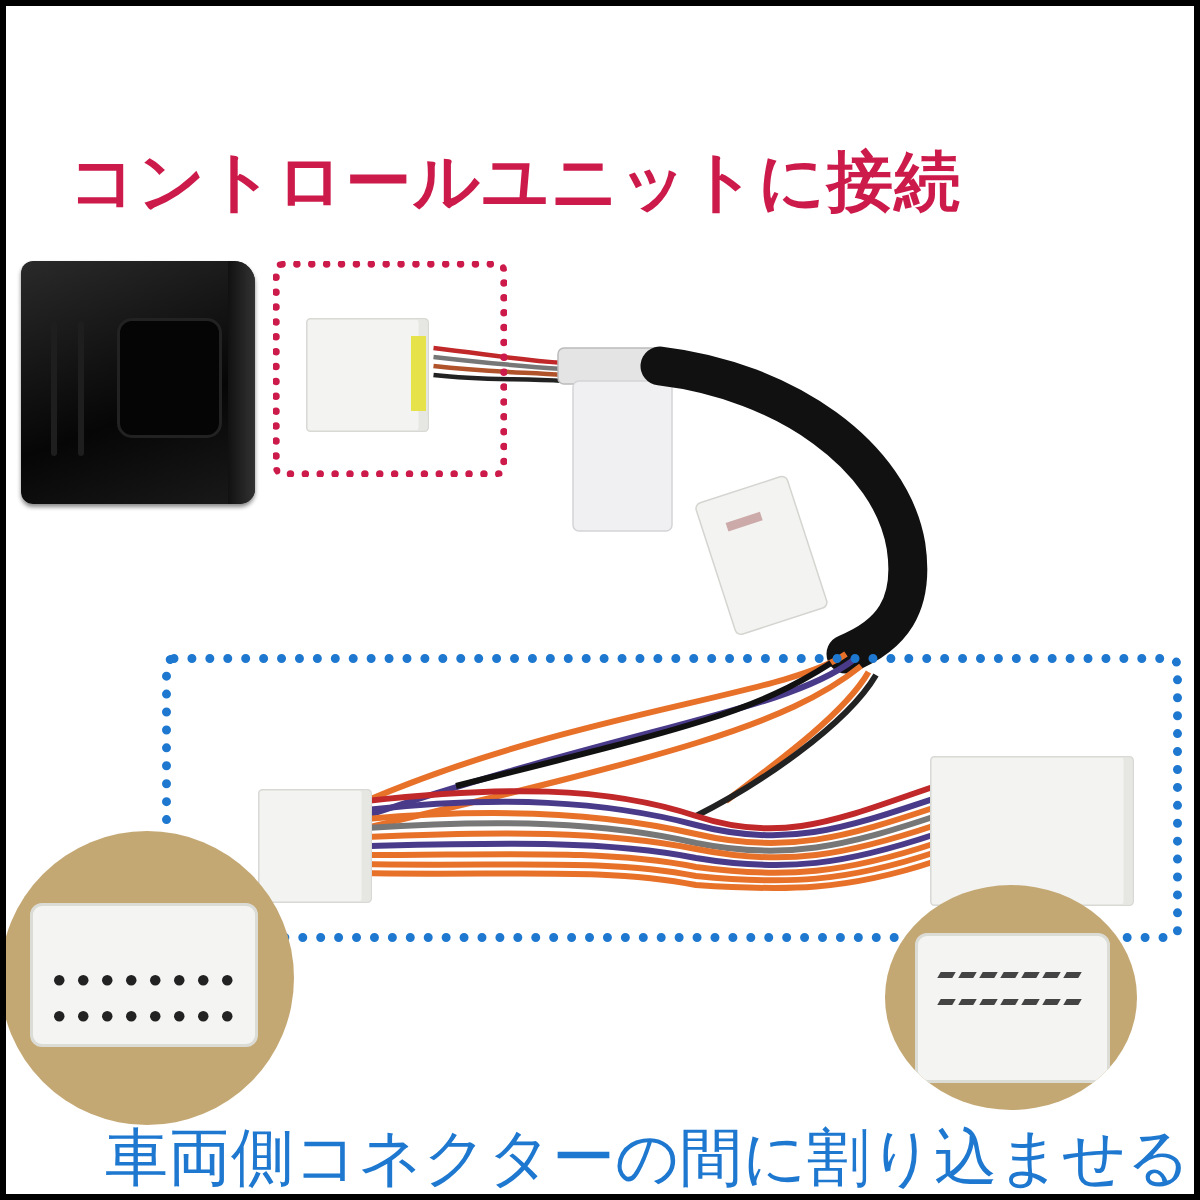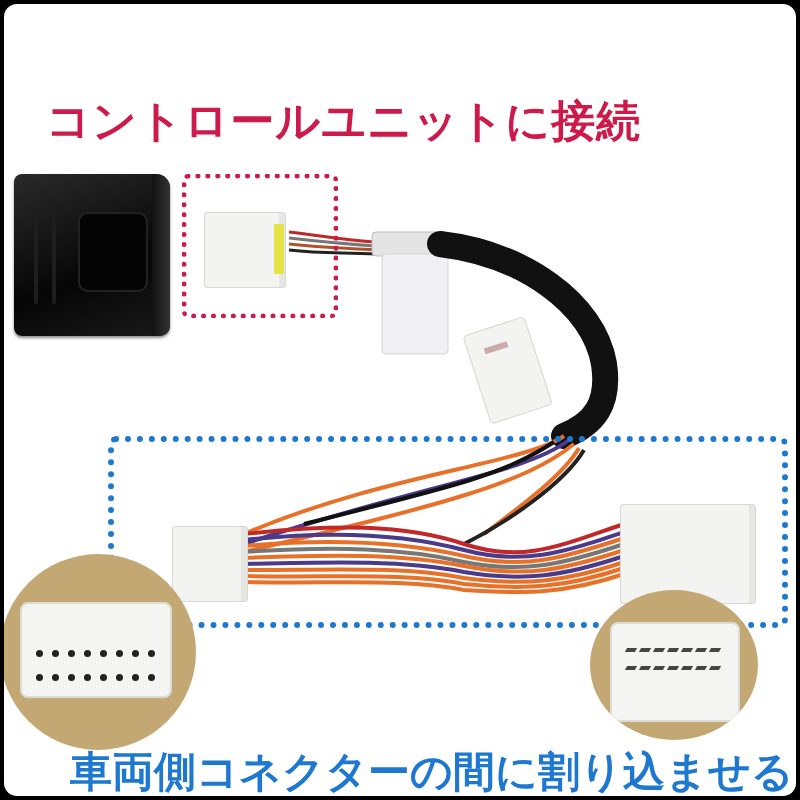--- a/index.html
+++ b/index.html
@@ -1,19 +1,19 @@
 <!DOCTYPE html>
 <html><head>
 <meta charset="utf-8">
 <style>
   html, body { margin:0; padding:0; background:#000; }
   body { width:800px; height:800px; position:relative; overflow:hidden; font-family:"DejaVu Sans", sans-serif; }
-  .frame { position:absolute; left:4px; top:4px; width:792px; height:792px; background:#fff; overflow:hidden;border-radius:13px; }
+  .frame { position:absolute; left:4px; top:4px; width:792px; height:792px; background:#fff; overflow:hidden; }
   .title-top { position:absolute; left:42px; top:88px; font-size:44px; font-weight:bold; color:#cc1a4a; letter-spacing:1px; white-space:nowrap; }
-  .title-bottom { position:absolute; left:66px; top:740px; font-size:42px; font-weight:bold; color:#1e78d0; letter-spacing:0px; white-space:nowrap; }
+  .title-bottom { position:absolute; left:66px; top:740px; font-size:42px; font-weight:normal; color:#1e78d0; letter-spacing:0px; white-space:nowrap; }
   .unit-label { position:absolute; left:36px; top:345px; width:212px; height:34px; background:#cc1a4a; color:#fff; font-size:20px; font-weight:bold; line-height:34px; text-align:center; white-space:nowrap; }
   .pink-box { position:absolute; left:178px; top:170px; width:146px; height:134px; border:5px dotted #cc1a4a; border-radius:6px; }
   .blue-box { position:absolute; left:104px; top:432px; width:668px; height:180px; border:6px dotted #1e78d0; border-radius:8px; }
   .unit { position:absolute; left:10px; top:170px; width:156px; height:162px; background:linear-gradient(160deg,#2a2a2a,#060606 60%,#1a1a1a); border-radius:8px 14px 10px 8px; box-shadow:0 2px 3px #888; }
   .unit .pad { position:absolute; left:64px; top:38px; width:66px; height:76px; border:2px solid #222; border-radius:10px; background:#050505; }
   .unit .slot { position:absolute; top:40px; width:4px; height:90px; background:#1e1e1e; border-radius:2px; }
   .unit .edge { position:absolute; right:0; top:0; width:18px; height:162px; background:linear-gradient(90deg,#111,#333); border-radius:0 14px 10px 0; }
   .conn { position:absolute; background:#f3f3f1; border:1px solid #d8d8d4; border-radius:3px; box-shadow: inset -6px 0 0 #e6e6e2; }
   .circle { position:absolute; border-radius:50%; background:#c4a874; overflow:hidden; }
   .circle .plug { position:absolute; background:#f4f4f2; border:2px solid #dcdcd6; border-radius:8px; }

